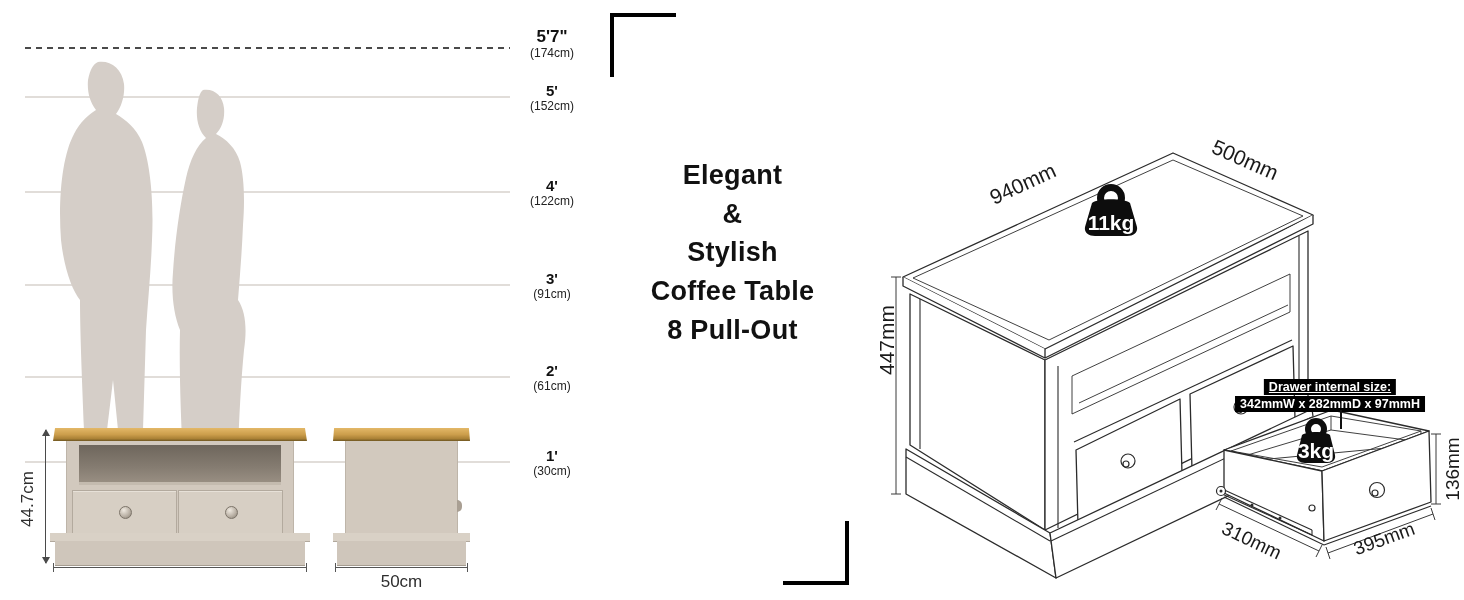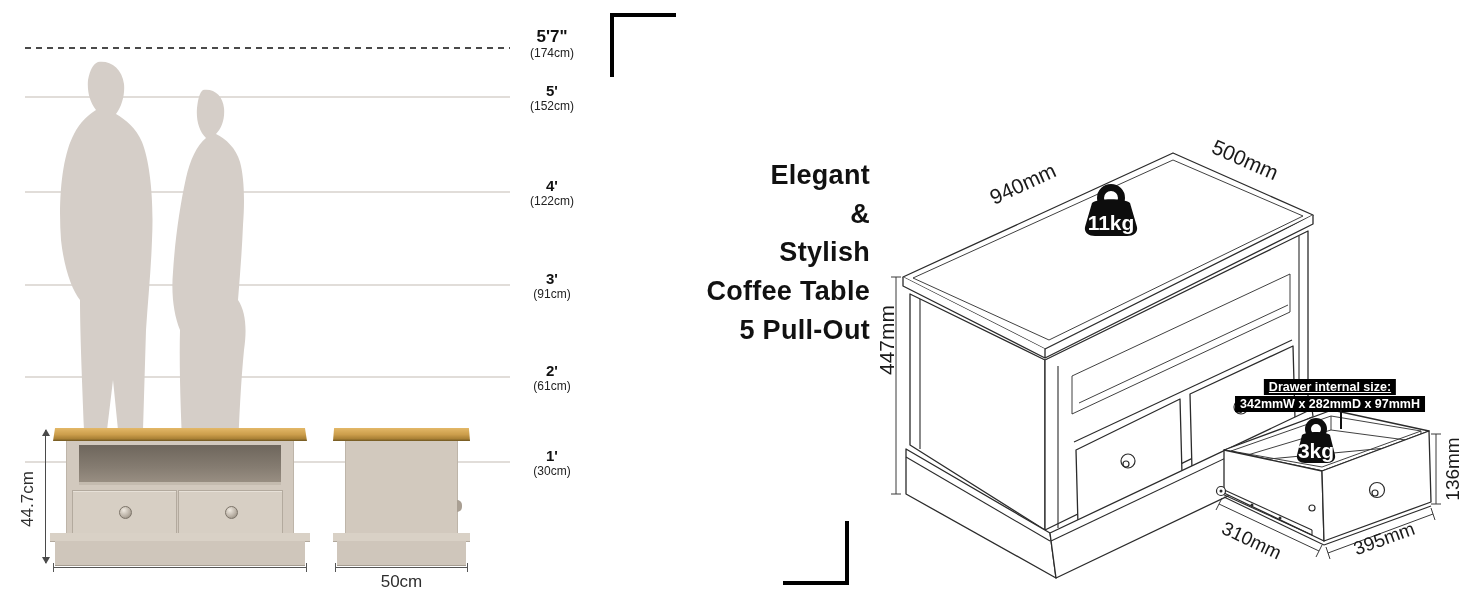--- a/index.html
+++ b/index.html
@@ -32,21 +32,21 @@
   .vdim{position:absolute;width:1px;background:#4a4a4a;z-index:3;}
   .vdim .arr{position:absolute;left:-3.5px;width:0;height:0;border-left:4px solid transparent;border-right:4px solid transparent;}
   .vdim .arr.up{top:-1px;border-bottom:7px solid #4a4a4a;}
   .vdim .arr.dn{bottom:-1px;border-top:7px solid #4a4a4a;}
   .hdim-line{position:absolute;height:1px;background:#555;z-index:3;}
   .hdim-tick{position:absolute;width:1px;height:9px;background:#555;z-index:3;}
   .dim-text{position:absolute;font-size:17px;color:#2e2e2e;z-index:3;text-align:center;}
   .rot90{transform:rotate(-90deg);}
   
   .headline{position:absolute;left:595px;top:156px;width:275px;text-align:center;z-index:3;}
-  .headline div{font-size:27px;line-height:38.7px;font-weight:bold;letter-spacing:.3px;color:#111;text-align:right;}
+  .headline div{font-size:27px;line-height:38.7px;font-weight:bold;letter-spacing:.3px;color:#111;}
   
   .crop-tl{position:absolute;left:610px;top:13px;width:62px;height:60px;border-left:4px solid #000;border-top:4px solid #000;z-index:3;}
   .crop-br{position:absolute;left:783px;top:521px;width:62px;height:60px;border-right:4px solid #000;border-bottom:4px solid #000;z-index:3;}
   
   .three-d{position:absolute;left:860px;top:100px;z-index:2;}
   .three-d polygon,.three-d path{fill:#fff;stroke:#2b2b2b;stroke-width:1.3;stroke-linejoin:round;}
   .three-d .thin{stroke-width:.9;fill:none;}
   .three-d line{stroke:#2b2b2b;stroke-width:1.1;}
   .three-d .dim{stroke:#3a3a3a;stroke-width:1;}
   .three-d circle.outline{fill:#fff;stroke:#2b2b2b;stroke-width:1.2;}
@@ -148,21 +148,21 @@
   <div class="hdim-line" style="left:335px;top:567px;width:133px;"></div>
   <div class="hdim-tick" style="left:335px;top:563px;"></div>
   <div class="hdim-tick" style="left:467px;top:563px;"></div>
   <div class="dim-text" style="left:335px;top:572px;width:133px;">50cm</div>
 
   <div class="headline">
     <div>Elegant</div>
     <div>&amp;</div>
     <div>Stylish</div>
     <div>Coffee Table</div>
-    <div>5 Pull-Out</div>
+    <div>8 Pull-Out</div>
   </div>
 
   <div class="crop-tl"></div>
   <div class="crop-br"></div>
 
   <svg class="three-d" width="604" height="500" viewBox="0 0 604 500">
 
     <g>
       <polygon points="43,177 313,53 453,115 185,249"></polygon>
       <polygon class="thin" points="53,178 313,60 443,116 189,240"></polygon>

